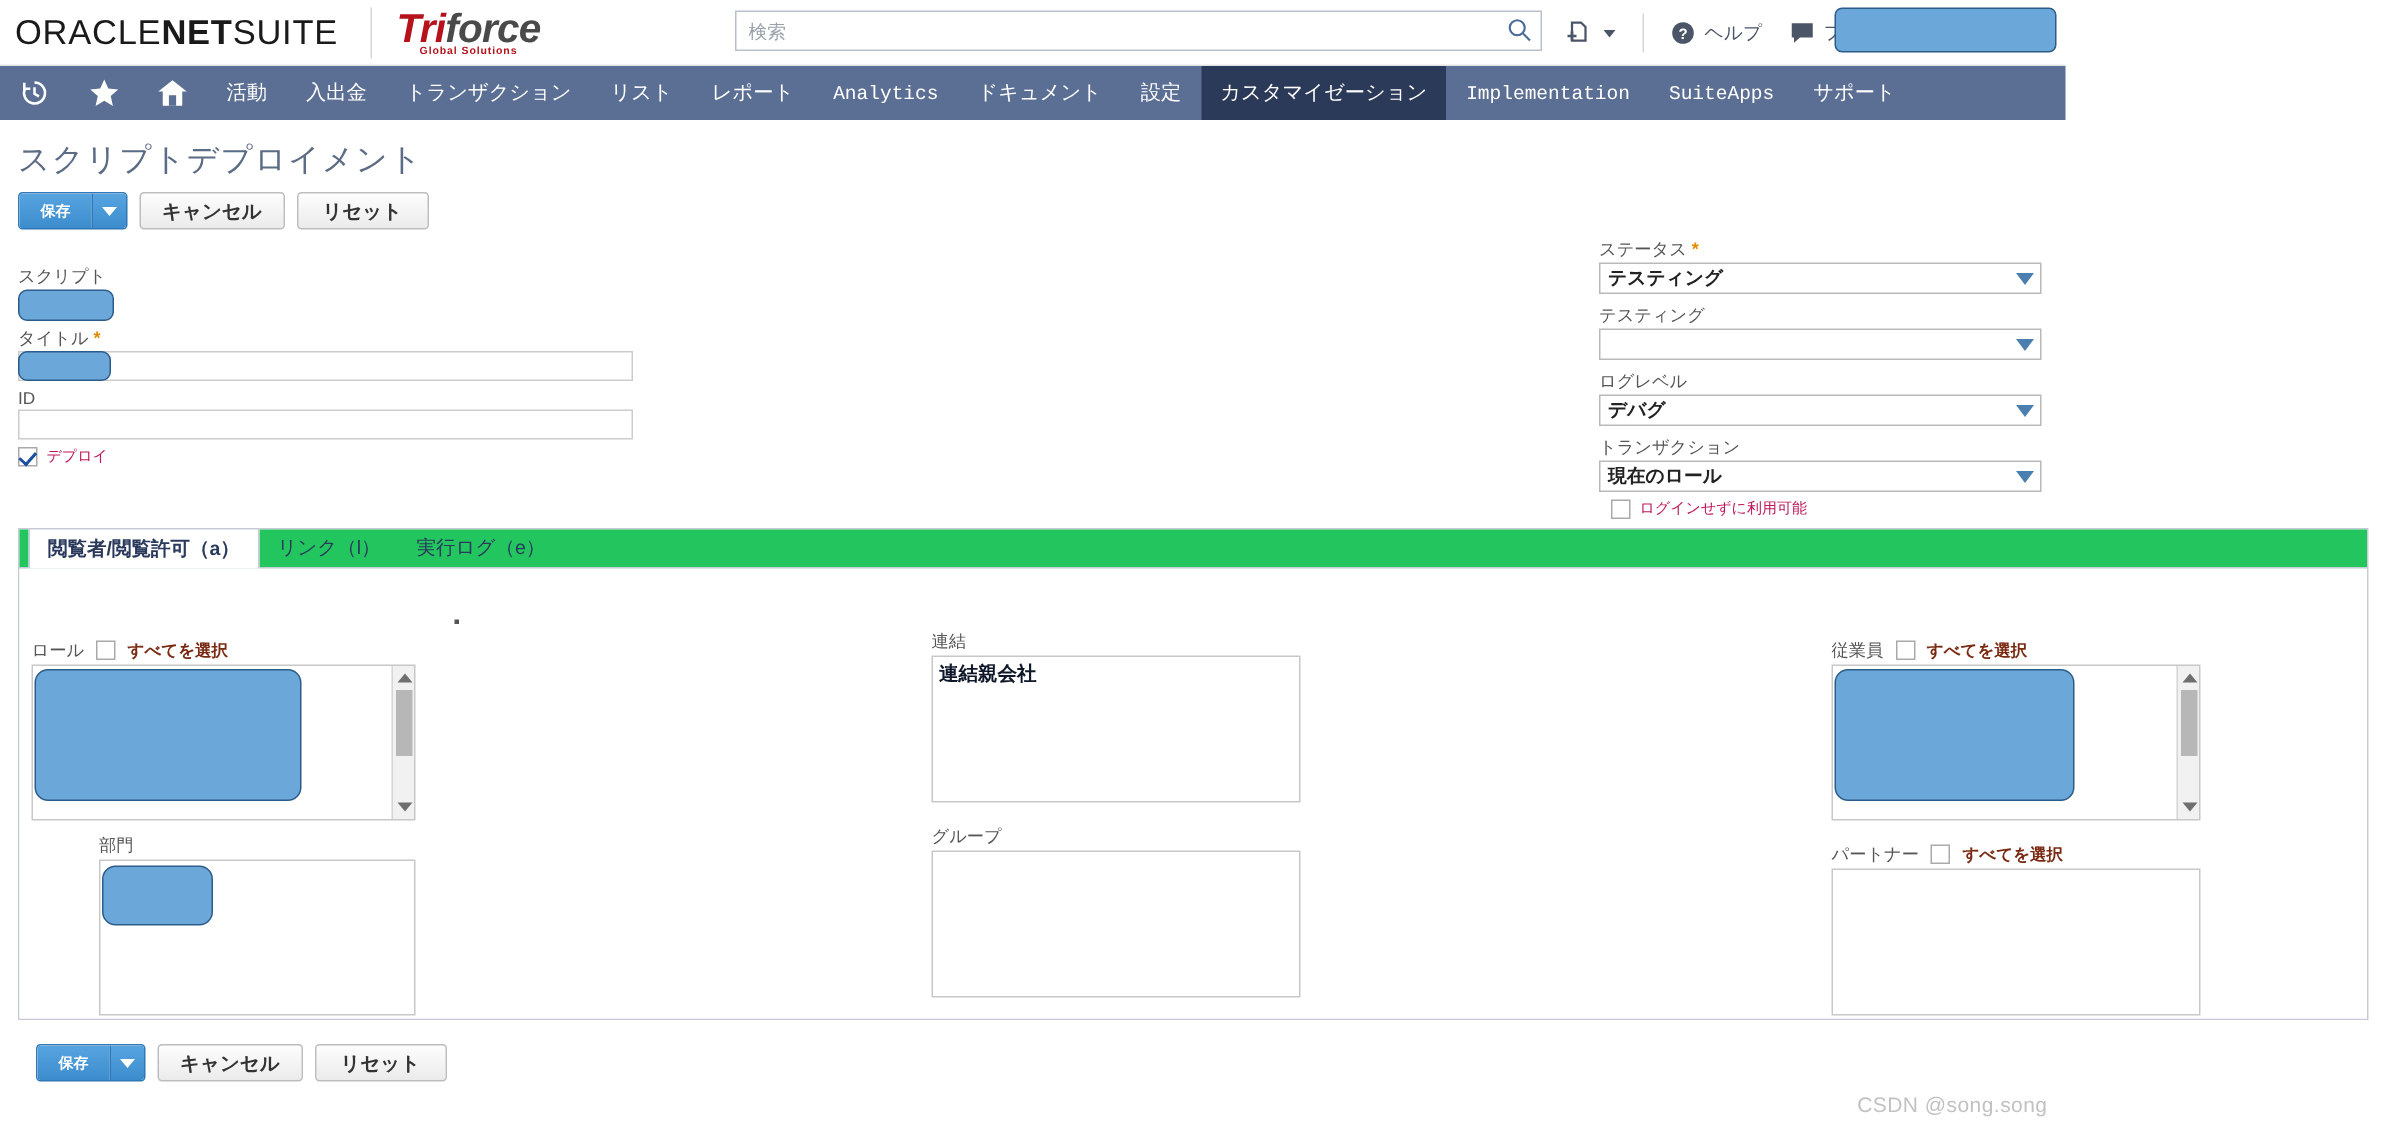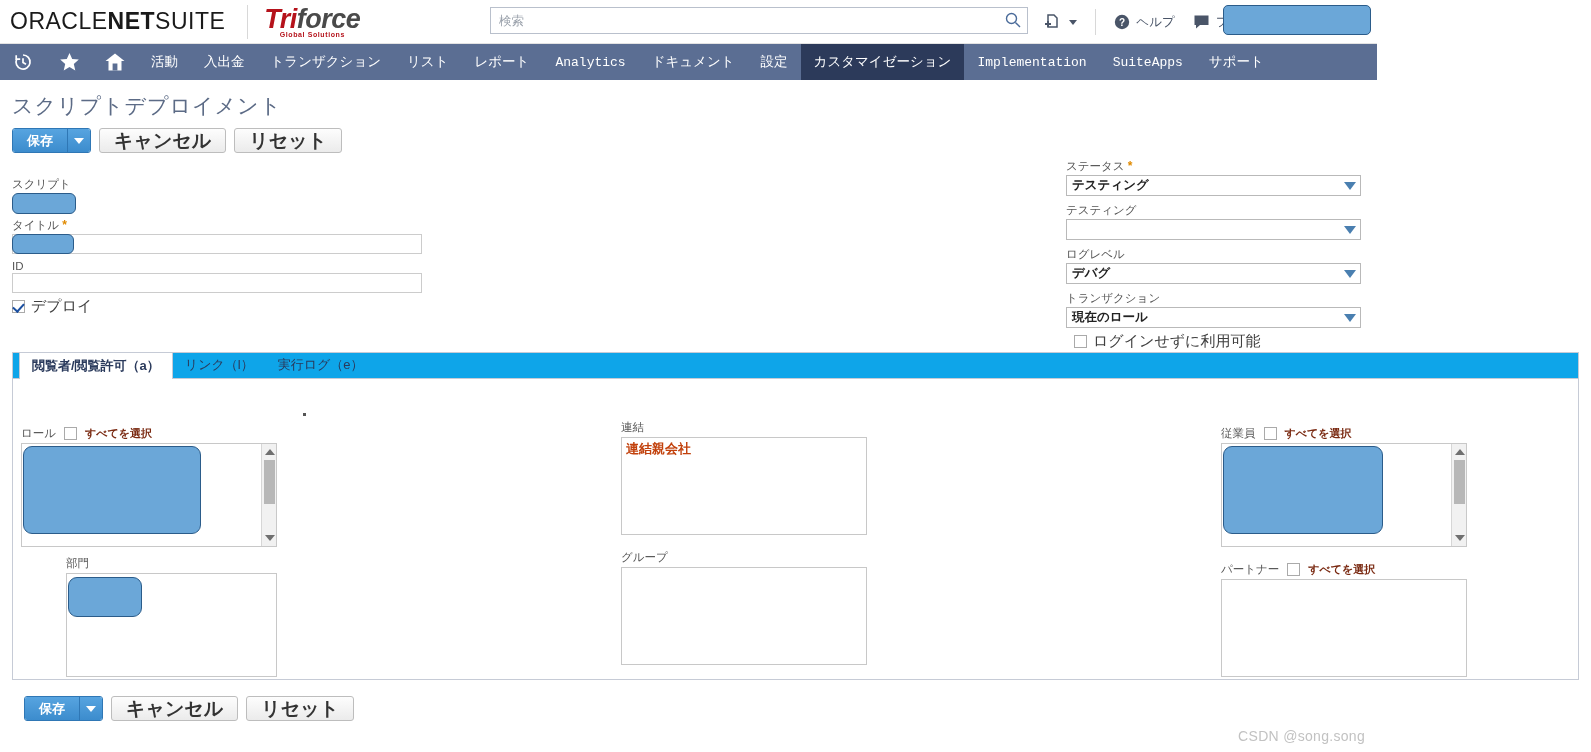--- a/index.html
+++ b/index.html
@@ -105,38 +105,38 @@
   }
   .toolbar { margin: 8px 0 0 12px; display: flex; align-items: center; gap: 8px; }
   .toolbar.bottom { margin-top: 0; }
   .btn-save {
     display: flex; align-items: stretch; height: 25px;
     border: 1px solid #2f77b5; border-radius: 3px; overflow: hidden;
     cursor: pointer;
   }
   .btn-save .lbl {
     background: linear-gradient(#57a4e0, #3c8ccd);
-    color: #fff; font-weight: 700; font-size: 13px;
+    color: #fff; font-weight: 700; font-size: 10px;
     padding: 0 14px; display: flex; align-items: center;
   }
   .btn-save .arr {
     background: linear-gradient(#57a4e0, #3c8ccd);
     border-left: 1px solid #2f77b5;
     width: 23px; display: flex; align-items: center; justify-content: center;
   }
   .btn-save .arr i {
     width: 0; height: 0; border-left: 5px solid transparent;
     border-right: 5px solid transparent; border-top: 6px solid #fff;
     display: block;
   }
   .btn-grey {
     height: 25px; min-width: 88px; padding: 0 14px;
     border: 1px solid #bdbdbd; border-radius: 3px;
     background: linear-gradient(#fdfdfd, #ebebeb);
-    color: #333; font-weight: 700; font-size: 19px;
+    color: #333; font-weight: 700; font-size: 13px;
     display: flex; align-items: center; justify-content: center;
     cursor: pointer; font-family: Liberation Serif, serif;
   }
 
   
   .form-area { position: relative; height: 196px; }
   .col-left { position: absolute; left: 12px; top: 24px; width: 410px; }
   .col-right { position: absolute; left: 1066px; top: 6px; width: 295px; }
 
   .fld { margin-bottom: 4px; }
@@ -176,31 +176,31 @@
   .cb {
     width: 13px; height: 13px; border: 1px solid #aaa; background: #fff;
     display: inline-block; vertical-align: middle; position: relative;
   }
   .cb.checked::after {
     content: ""; position: absolute; left: 2px; top: 0px;
     width: 5px; height: 9px; border: solid #1b4fa0;
     border-width: 0 2.5px 2.5px 0; transform: rotate(42deg);
   }
   .cb-row { display: flex; align-items: center; gap: 6px; margin-top: 4px; }
-  .cb-lbl { font-size: 15px; color: #404040; }
+  .cb-lbl { font-size: 10px; color: #be185d; }
 
   
   .panel {
     position: absolute; left: 12px; top: 352px;
     width: 1567px; height: 328px;
     border: 1px solid #c6cbd6;
     background: #ffffff;
   }
   .tabstrip {
-    height: 26px; background: #0ea5e9;
+    height: 26px; background: #22c55e;
     border-bottom: 1px solid #c6cbd6;
     display: flex; align-items: flex-end; padding-left: 6px;
   }
   .tab {
     height: 26px; padding: 0 12px;
     display: flex; align-items: center;
     font-size: 13px; color: #2a3a5c; cursor: pointer;
     white-space: nowrap;
   }
   .tab.active {
@@ -220,21 +220,21 @@
   }
   .lb-label { font-size: 11.5px; color: #555; white-space: nowrap; }
   .lb-selall {
     font-size: 11px; color: #7a2a12; font-weight: 700; white-space: nowrap;
   }
   .listbox {
     border: 1px solid #c8c8c8; background: #fff;
     position: relative; overflow: hidden;
   }
   .lb-item {
-    font-size: 13px; color: #c2410c; padding: 2px 4px; font-weight: 700;
+    font-size: 13px; color: #0f172a; padding: 2px 4px; font-weight: 700;
   }
   .lb-sel-blob {
     position: absolute; background: #6ba7d8;
     border: 1px solid #2b5c8a; border-radius: 9px;
   }
   .vscroll {
     position: absolute; right: 0; top: 0; bottom: 0; width: 15px;
     background: #f1f1f1; border-left: 1px solid #d6d6d6;
   }
   .vscroll .arw {

